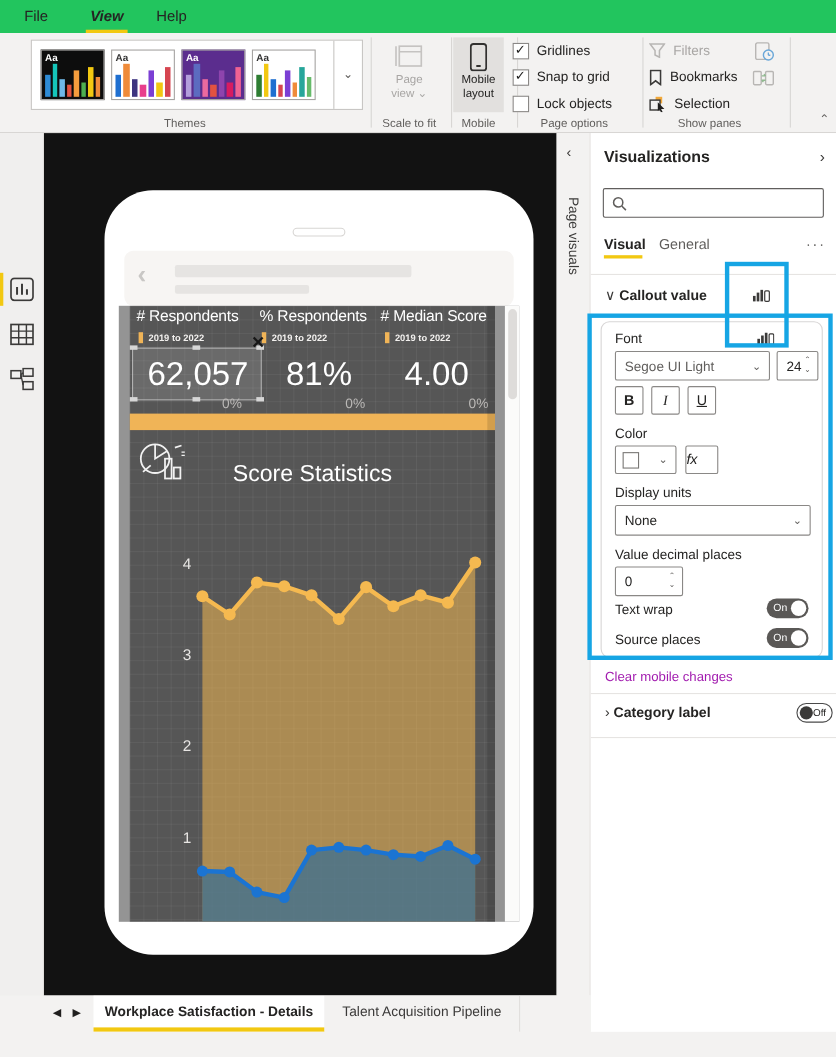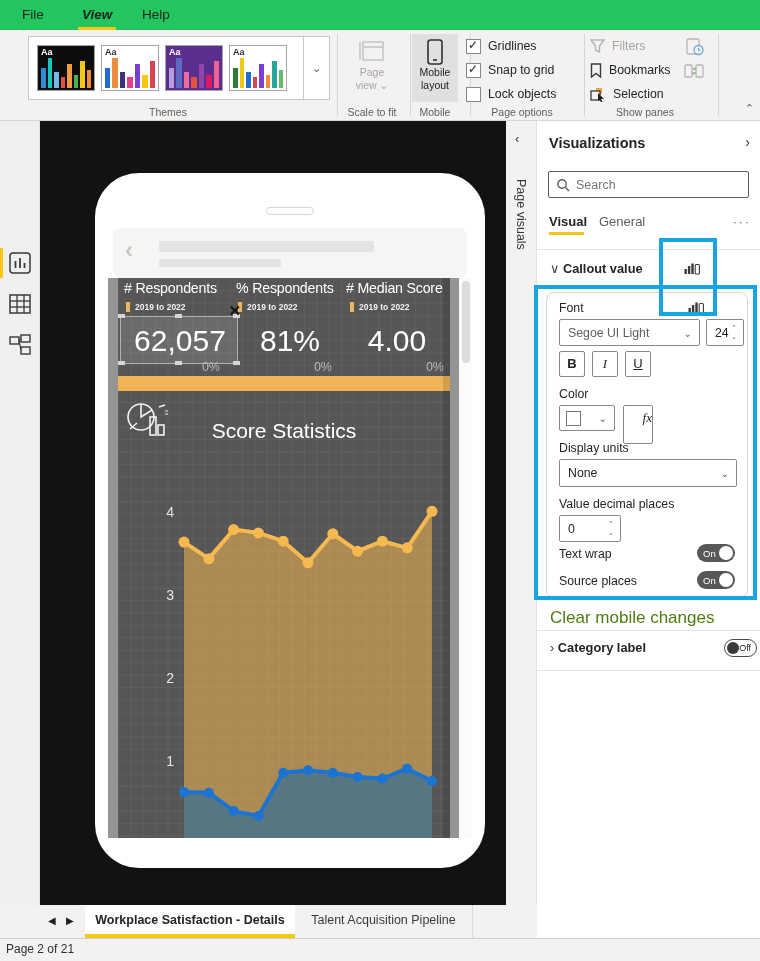--- a/index.html
+++ b/index.html
@@ -88,28 +88,28 @@
   .chev { color:#3b3a39; font-weight:normal; }
   .mf-icon { position:absolute; width:16px; height:16px; }
   #card { position:absolute; left:9px; top:171px; width:202px; height:306px; background:#fff; border:1px solid #d8d6d6; border-radius:8px; }
   .card-label { position:absolute; font-size:12.3px; color:#252423; }
   .select { position:absolute; border:1px solid #8a8886; border-radius:2px; background:#fff; font-size:12.3px; color:#605e5c; }
   .select .val { position:absolute; left:8px; top:50%; transform:translateY(-50%); white-space:nowrap; }
   .select .dd { position:absolute; right:7px; top:50%; transform:translateY(-50%); font-size:10px; color:#605e5c; }
   .spinners { position:absolute; right:4px; top:3px; width:10px; font-size:7px; line-height:9px; color:#605e5c; text-align:center; }
   .biu { position:absolute; top:58px; width:26px; height:26px; border:1px solid #8a8886; border-radius:2px; text-align:center; line-height:24px; font-size:13px; color:#252423; background:#fff; }
   #swatch { position:absolute; left:6px; top:5px; width:15px; height:15px; border:1px solid #7a7876; background:#fff; }
-  #fx-btn { position:absolute; left:76px; top:112px; width:30px; height:39px; border:1px solid #8a8886; border-radius:2px; text-align:right; line-height:24px; font-style:italic; font-family:Liberation Serif, serif; font-size:13px; }
+  #fx-btn { position:absolute; left:76px; top:112px; width:30px; height:26px; border:1px solid #8a8886; border-radius:2px; text-align:left; line-height:24px; font-style:italic; font-family:Liberation Sans, sans-serif; font-size:13px; }
   .toggle-on { position:absolute; width:38px; height:18px; background:#5a5856; border-radius:9px; }
   .toggle-on .t-lbl { position:absolute; left:6px; top:50%; transform:translateY(-50%); color:#fff; font-size:9.5px; }
   .toggle-on .knob { position:absolute; right:2px; top:2px; width:14px; height:14px; background:#fff; border-radius:50%; }
   .toggle-off { position:absolute; width:33px; height:18px; background:#fff; border:1px solid #4a4a4a; border-radius:9px; }
   .toggle-off .t-lbl { position:absolute; right:5px; top:50%; transform:translateY(-50%); color:#201f1e; font-size:9px; }
   .toggle-off .knob { position:absolute; left:2px; top:2px; width:12px; height:12px; background:#3b3a39; border-radius:50%; }
-  #clear-link { position:absolute; left:13px; top:487px; font-size:17px; color:#4d7c0f; }
+  #clear-link { position:absolute; left:13px; top:487px; font-size:12px; color:#a21caf; }
   #category-row { position:absolute; left:13px; top:519px; font-size:12.8px; font-weight:bold; }
   .annotation { position:absolute; border:4px solid #16A5E4; pointer-events:none; z-index:50; }
 
   
   #tab-strip { position:absolute; left:40px; top:905px; width:497px; height:33px; background:#f3f2f1; overflow:hidden; }
   .nav-arrow { position:absolute; top:10px; font-size:10px; color:#201f1e; }
   .sheet-tab { position:absolute; top:0; height:33px; line-height:30px; font-size:12.5px; text-align:center; color:#3b3a39; background:#f3f2f1; border-right:1px solid #dcdad8; }
   .sheet-tab.active { background:#fff; font-weight:bold; color:#252423; border-bottom:4px solid #F2C811; border-right:0; }
   #status-bar { position:absolute; left:0; top:938px; width:760px; height:23px; background:#f3f2f1; border-top:1px solid #d0cecc; font-size:12px; color:#323130; line-height:21px; padding-left:6px; }
 
@@ -398,21 +398,20 @@
 
   <div id="viz-pane">
     <div id="viz-title">Visualizations</div>
     <div id="viz-collapse">›</div>
 
     <div id="viz-search">
       <svg width="14" height="14" viewBox="0 0 14 14">
         <circle cx="6" cy="6" r="4.2" fill="none" stroke="#605e5c" stroke-width="1.4"></circle>
         <line x1="9.2" y1="9.2" x2="13" y2="13" stroke="#605e5c" stroke-width="1.4"></line>
       </svg>
-      <input placeholder="Search" style="">
     </div>
 
     <div class="viz-tab active" style="left:12px">Visual</div>
     <div class="viz-tab" style="left:62px">General</div>
     <div class="viz-tab" style="right:12px;letter-spacing:-1px">· · ·</div>
     <div id="tab-underline"></div>
     <div class="pane-divider" style="top:128px"></div>
 
     <div id="callout-header">
       <span class="chev">∨</span>
@@ -496,15 +495,14 @@
   <div class="annotation" style="left:659px;top:238px;width:58px;height:78px"></div>
   <div class="annotation" style="left:534px;top:285px;width:223px;height:315px"></div>
 
   <div id="tab-strip">
     <span class="nav-arrow" style="left:8px">◀</span>
     <span class="nav-arrow" style="left:26px">▶</span>
     <div class="sheet-tab active" style="left:45px;width:210px">Workplace Satisfaction - Details</div>
     <div class="sheet-tab" style="left:255px;width:178px">Talent Acquisition Pipeline</div>
     <div class="sheet-tab" style="left:433px;width:80px;text-align:right;padding-left:23px">En</div>
   </div>
-  <div id="status-bar"><span>Page 2 of 21</span></div>
 
 </div>
 
 </body></html>

